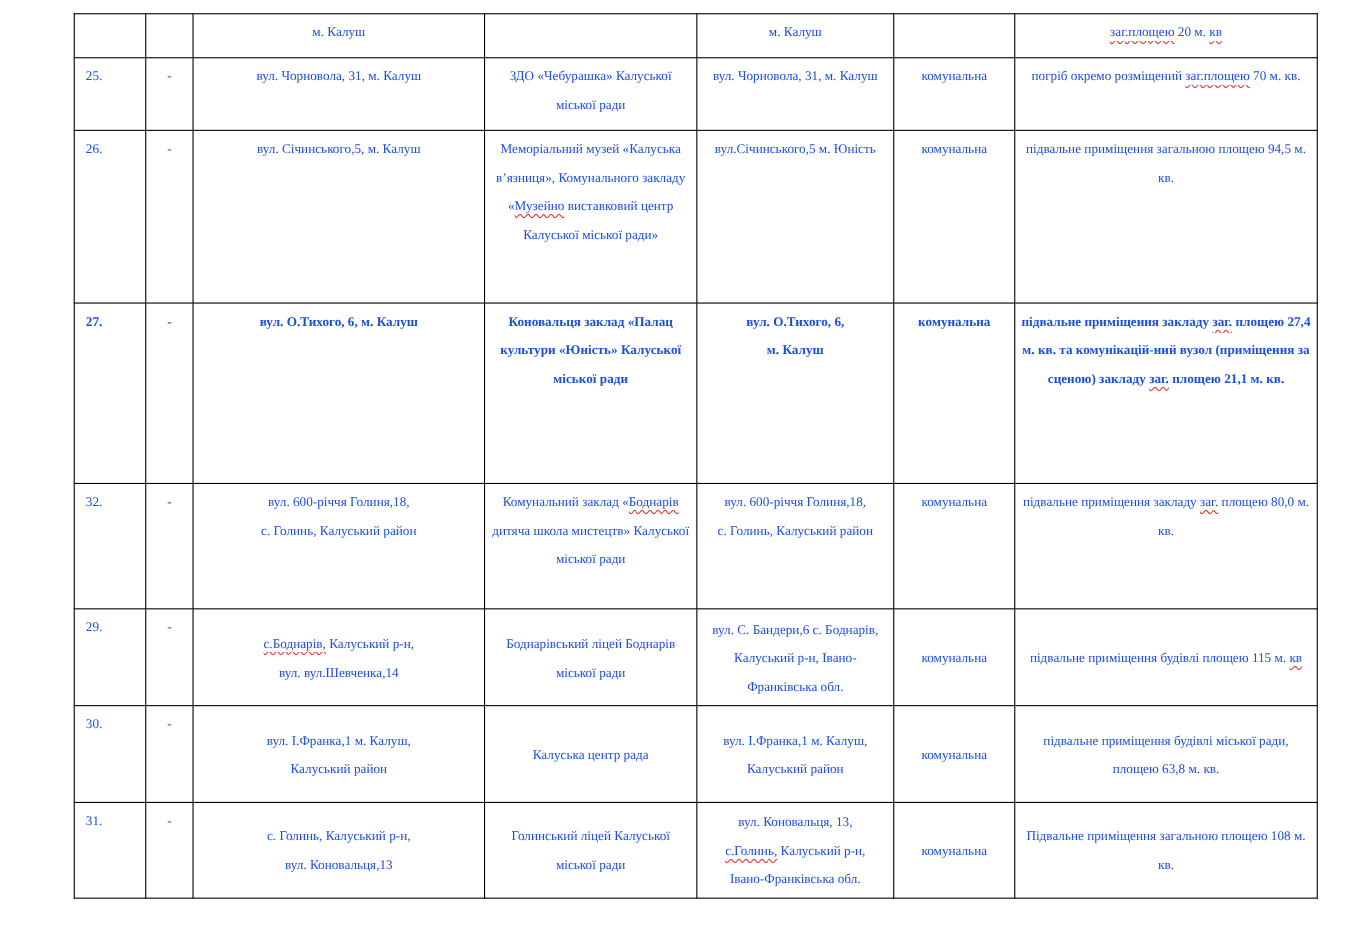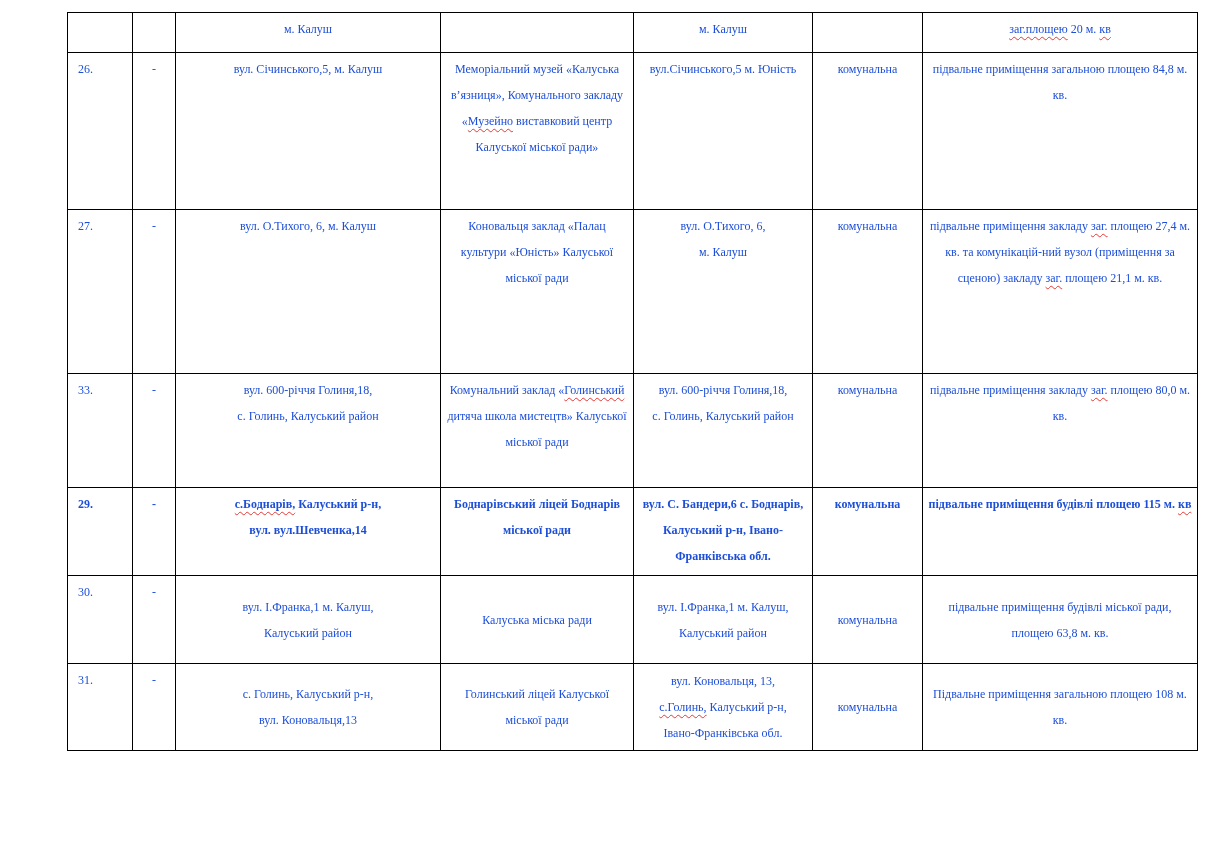--- a/index.html
+++ b/index.html
@@ -68,61 +68,70 @@
     <tbody>
         <tr style="height: 40px;">
           <td class="c1"></td>
           <td class="c2"></td>
           <td class="c3 mid">м. Калуш</td>
           <td class="c4 mid"></td>
           <td class="c5 mid">м. Калуш</td>
           <td class="c6 mid"></td>
           <td class="c7 mid"><span class="wavy">заг.площею</span> 20 м. <span class="wavy">кв</span></td>
         </tr>
+        <tr style="height: 66px;">
+          <td class="c1">25.</td>
+          <td class="c2">-</td>
+          <td class="c3 mid">вул. Чорновола, 31, м. Калуш</td>
+          <td class="c4 mid">ЗДО «Чебурашка» Калуської міської ради</td>
+          <td class="c5 mid">вул. Чорновола, 31, м. Калуш</td>
+          <td class="c6 mid">комунальна</td>
+          <td class="c7 mid">погріб окремо розміщений <span class="wavy">заг.площею</span> 70 м. кв.</td>
+        </tr>
         <tr style="height: 157px;">
           <td class="c1">26.</td>
           <td class="c2">-</td>
           <td class="c3 mid">вул. Січинського,5, м. Калуш</td>
           <td class="c4 mid">Меморіальний музей «Калуська в’язниця», Комунального закладу «<span class="wavy">Музейно</span> виставковий центр Калуської міської ради»</td>
           <td class="c5 mid">вул.Січинського,5 м. Юність</td>
           <td class="c6 mid">комунальна</td>
-          <td class="c7 mid">підвальне приміщення загальною площею 84,8 м. кв.</td>
+          <td class="c7 mid">підвальне приміщення загальною площею 94,5 м. кв.</td>
         </tr>
-        <tr style="height: 164px;">
+        <tr style="height: 164px; font-weight: bold;">
           <td class="c1">27.</td>
           <td class="c2">-</td>
           <td class="c3 mid">вул. О.Тихого, 6, м. Калуш</td>
           <td class="c4 mid">Коновальця заклад «Палац культури «Юність» Калуської міської ради</td>
           <td class="c5 mid">вул. О.Тихого, 6,<br>м. Калуш</td>
           <td class="c6 mid">комунальна</td>
           <td class="c7 mid">підвальне приміщення закладу <span class="wavy">заг.</span> площею 27,4 м. кв. та комунікацій-ний вузол (приміщення за сценою) закладу <span class="wavy">заг.</span> площею 21,1 м. кв.</td>
         </tr>
         <tr style="height: 114px;">
-          <td class="c1">33.</td>
+          <td class="c1">32.</td>
           <td class="c2">-</td>
           <td class="c3 mid">вул. 600-річчя Голиня,18,<br>с. Голинь, Калуський район</td>
-          <td class="c4 mid">Комунальний заклад «<span class="wavy">Голинський</span> дитяча школа мистецтв» Калуської міської ради</td>
+          <td class="c4 mid">Комунальний заклад «<span class="wavy">Боднарів</span> дитяча школа мистецтв» Калуської міської ради</td>
           <td class="c5 mid">вул. 600-річчя Голиня,18,<br>с. Голинь, Калуський район</td>
           <td class="c6 mid">комунальна</td>
           <td class="c7 mid">підвальне приміщення закладу <span class="wavy">заг.</span> площею 80,0 м. кв.</td>
         </tr>
-        <tr style="height: 88px; font-weight: bold;">
+        <tr style="height: 88px;">
           <td class="c1">29.</td>
           <td class="c2">-</td>
           <td class="c3 mid"><span class="wavy">с.Боднарів,</span> Калуський р-н,<br>вул. вул.Шевченка,14</td>
           <td class="c4 mid">Боднарівський ліцей Боднарів міської ради</td>
           <td class="c5 mid">вул. С. Бандери,6 с. Боднарів, Калуський р-н, Івано-Франківська обл.</td>
           <td class="c6 mid">комунальна</td>
           <td class="c7 mid">підвальне приміщення будівлі площею 115 м. <span class="wavy">кв</span></td>
         </tr>
         <tr style="height: 88px;">
           <td class="c1">30.</td>
           <td class="c2">-</td>
           <td class="c3 mid">вул. І.Франка,1 м. Калуш,<br>Калуський район</td>
-          <td class="c4 mid">Калуська міська ради</td>
+          <td class="c4 mid">Калуська центр рада</td>
           <td class="c5 mid">вул. І.Франка,1 м. Калуш,<br>Калуський район</td>
           <td class="c6 mid">комунальна</td>
           <td class="c7 mid">підвальне приміщення будівлі міської ради, площею 63,8 м. кв.</td>
         </tr>
         <tr style="height: 87px;">
           <td class="c1">31.</td>
           <td class="c2">-</td>
           <td class="c3 mid">с. Голинь, Калуський р-н,<br>вул. Коновальця,13</td>
           <td class="c4 mid">Голинський  ліцей Калуської міської ради</td>
           <td class="c5 mid">вул. Коновальця, 13,<br><span class="wavy">с.Голинь,</span> Калуський р-н,<br>Івано-Франківська обл.</td>

